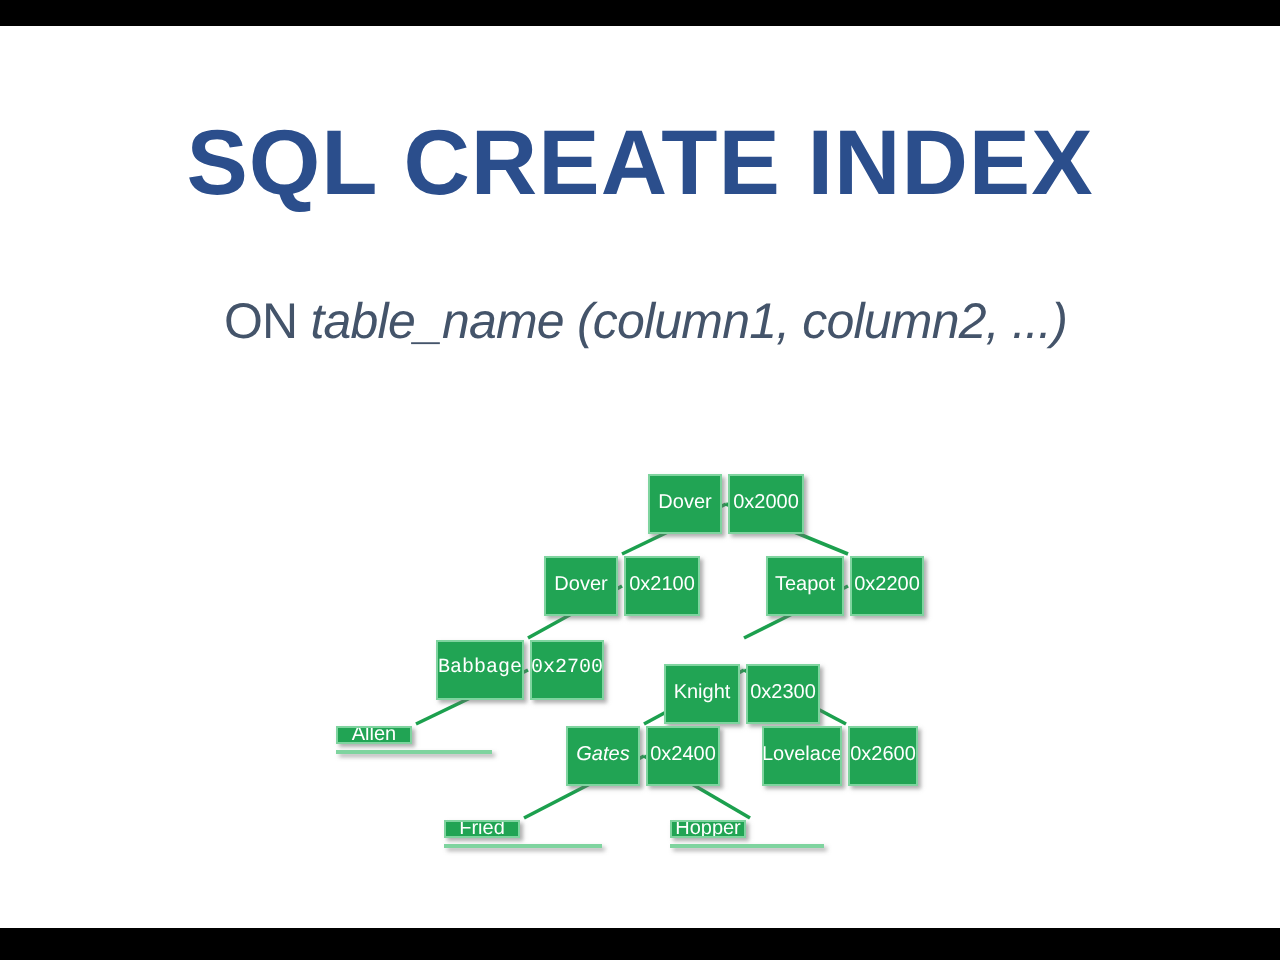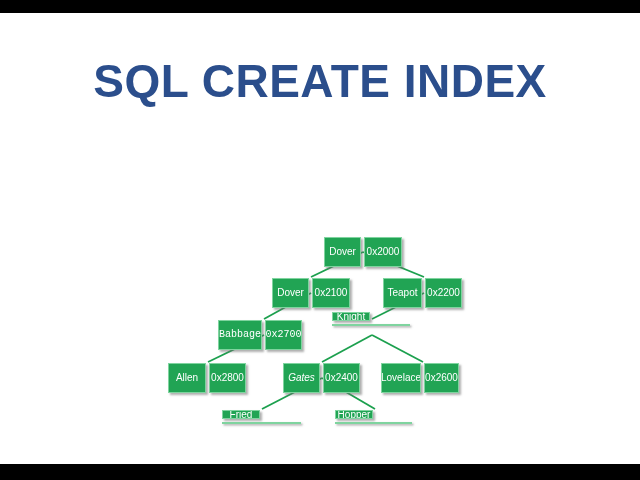--- a/index.html
+++ b/index.html
@@ -36,20 +36,21 @@
 </style>
 </head>
 <body>
 
 <div id="stage">
   <div id="slide"></div>
 
   <div id="title">SQL CREATE INDEX</div>
 
   <div id="syntax">
+    <div><span>ON </span><i>table_name</i><span> </span><i>(column1, column2, ...)</i></div>
   </div>
 
   <svg id="edges">
       <line x1="363" y1="252" x2="311" y2="277" stroke="#1CA04E" stroke-width="1.8"></line>
       <line x1="363" y1="252" x2="424" y2="277" stroke="#1CA04E" stroke-width="1.8"></line>
       <line x1="311" y1="293" x2="264" y2="319" stroke="#1CA04E" stroke-width="1.8"></line>
       <line x1="424" y1="293" x2="372" y2="319" stroke="#1CA04E" stroke-width="1.8"></line>
       <line x1="264" y1="335" x2="208" y2="362" stroke="#1CA04E" stroke-width="1.8"></line>
       <line x1="372" y1="335" x2="322" y2="362" stroke="#1CA04E" stroke-width="1.8"></line>
       <line x1="372" y1="335" x2="423" y2="362" stroke="#1CA04E" stroke-width="1.8"></line>
@@ -66,25 +67,25 @@
         <span class="cell addr">0x2100</span>
       </div>
       <div class="node" style="left: 383px; top: 278px; width: 79px; justify-content: space-between;">
         <span class="cell name" style="width: 39px;">Teapot</span>
         <span class="cell addr">0x2200</span>
       </div>
       <div class="node" style="left: 218px; top: 320px; width: 84px; font-family: Liberation Mono, monospace;">
         <span class="cell name" style="width: 44px;">Babbage</span>
         <span class="cell addr">0x2700</span>
       </div>
-      <div class="node" style="left: 332px; top: 312px; width: 78px; flex-direction: column;">
+      <div class="node" style="left: 332px; top: 332px; width: 78px;">
         <span class="cell name" style="width: 38px;">Knight</span>
         <span class="cell addr">0x2300</span>
       </div>
-      <div class="node" style="left: 168px; top: 363px; width: 78px;">
+      <div class="node" style="left: 168px; top: 363px; width: 78px; flex-direction: column;">
         <span class="cell name" style="width: 38px;">Allen</span>
         <span class="cell addr">0x2800</span>
       </div>
       <div class="node" style="left: 283px; top: 363px; width: 77px;">
         <span class="cell name" style="width: 37px; font-style: italic;">Gates</span>
         <span class="cell addr">0x2400</span>
       </div>
       <div class="node" style="left: 381px; top: 363px; width: 78px;">
         <span class="cell name" style="width: 40px;">Lovelace</span>
         <span class="cell addr">0x2600</span>

